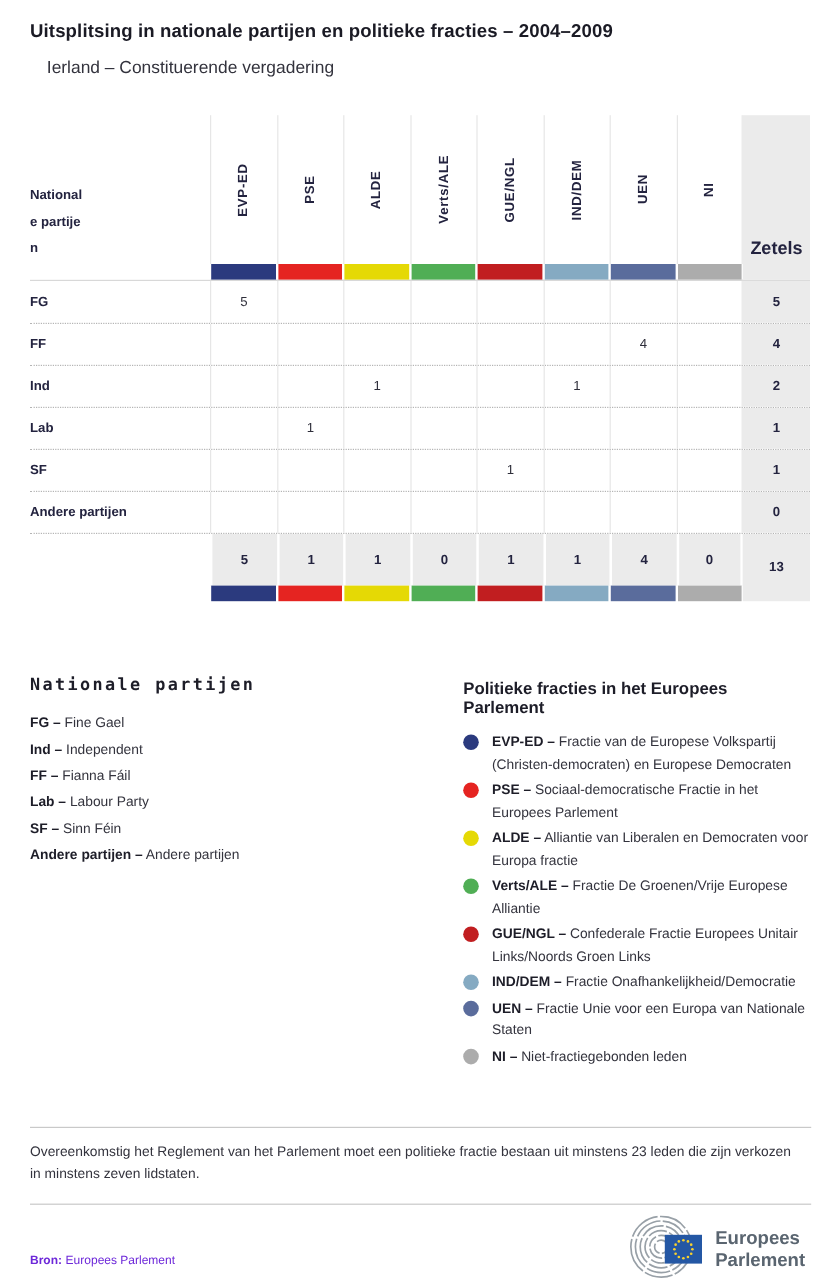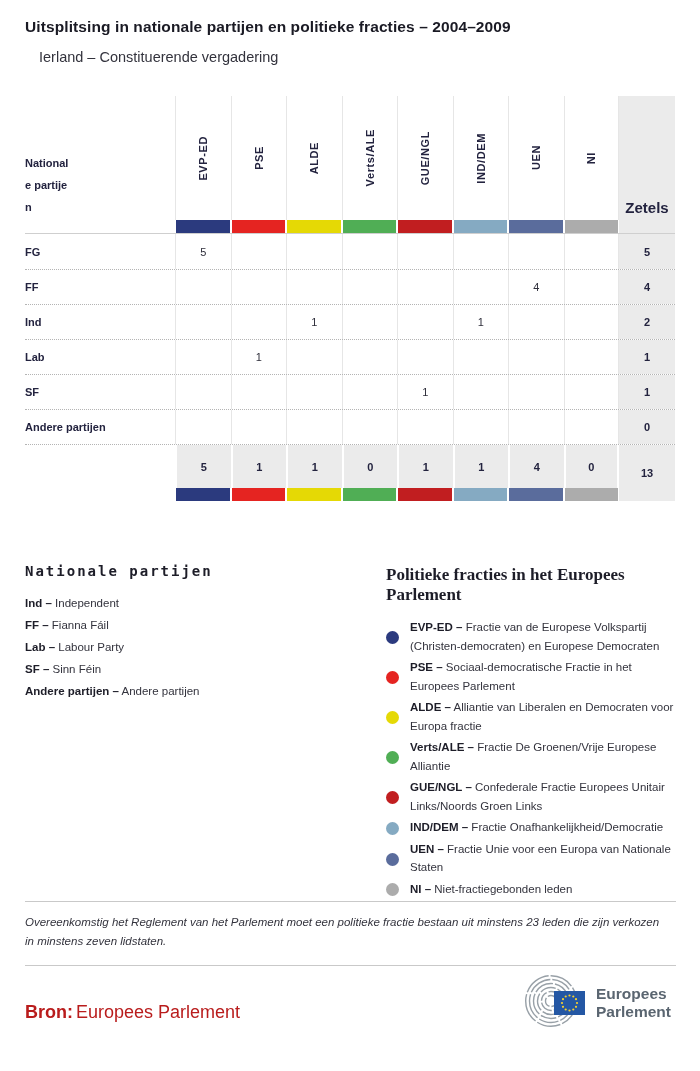--- a/index.html
+++ b/index.html
@@ -56,33 +56,33 @@
   
   .legends { display:flex; margin-top:62px; }
   .np-col { width:361px; flex:none; }
   .np-heading { font-family:"DejaVu Sans Mono","Liberation Mono",monospace; font-size:14px;
                 font-weight:bold; letter-spacing:2px; color:#1d1d28; }
   .np-items { margin-top:13px; }
   .np-item { font-size:11.5px; line-height:22px; color:#33333d; }
   .np-item b { color:#1d1d28; }
 
   .fr-col { flex:1; }
-  .fr-heading { font-size:17px; font-weight:bold; color:#1d1d28; padding-top:2px;font-family:Liberation Serif, serif; }
+  .fr-heading { font-size:14px; font-weight:bold; color:#1d1d28; padding-top:2px; }
   .fr-items { margin-top:13px; }
-  .fr-item { display:flex; margin-bottom:3px;align-items:center; }
+  .fr-item { display:flex; margin-bottom:3px; }
   .dot { width:13px; height:13px; border-radius:50%; flex:none; margin-top:2px; margin-right:11px; }
   .fr-text { font-size:11.5px; line-height:18.5px; color:#33333d; }
   .fr-text b { color:#1d1d28; }
 
   
-  .footnote-block { border-top:1px solid #c9c9c9; border-bottom:1px solid #c9c9c9;
-                    padding:11px 0 14px;font-style:italic; }
+  .footnote-block { margin-top:46px; border-top:1px solid #c9c9c9; border-bottom:1px solid #c9c9c9;
+                    padding:11px 0 14px; }
   .footnote { font-size:11.5px; line-height:19px; color:#33333d; max-width:645px; }
   .bron-row { display:flex; justify-content:space-between; align-items:center; margin-top:9px; }
-  .bron { font-size:18px; color:#b91c1c; margin-top:18px; }
+  .bron { font-size:10px; color:#6d28d9; margin-top:18px; }
   .bron b { margin-right:3px; }
   .logo { flex:none; }
 </style>
 </head>
 <body>
 
 <div class="page">
 
   <div class="title">Uitsplitsing in nationale partijen en politieke fracties – 2004–2009</div>
   <div class="subtitle">Ierland – Constituerende vergadering</div>
@@ -233,20 +233,21 @@
       <div class="band-cell" style="background-color: rgb(172, 172, 172);"></div>
     </div>
 
   </div>
 
   <div class="legends">
 
     <div class="np-col">
       <div class="np-heading">Nationale partijen</div>
       <div class="np-items">
+        <div class="np-item"><b>FG –</b> <span>Fine Gael</span></div>
         <div class="np-item"><b>Ind –</b> <span>Independent</span></div>
         <div class="np-item"><b>FF –</b> <span>Fianna Fáil</span></div>
         <div class="np-item"><b>Lab –</b> <span>Labour Party</span></div>
         <div class="np-item"><b>SF –</b> <span>Sinn Féin</span></div>
         <div class="np-item"><b>Andere partijen –</b> <span>Andere partijen</span></div>
       </div>
     </div>
 
     <div class="fr-col">
       <div class="fr-heading">Politieke fracties in het Europees Parlement</div>

